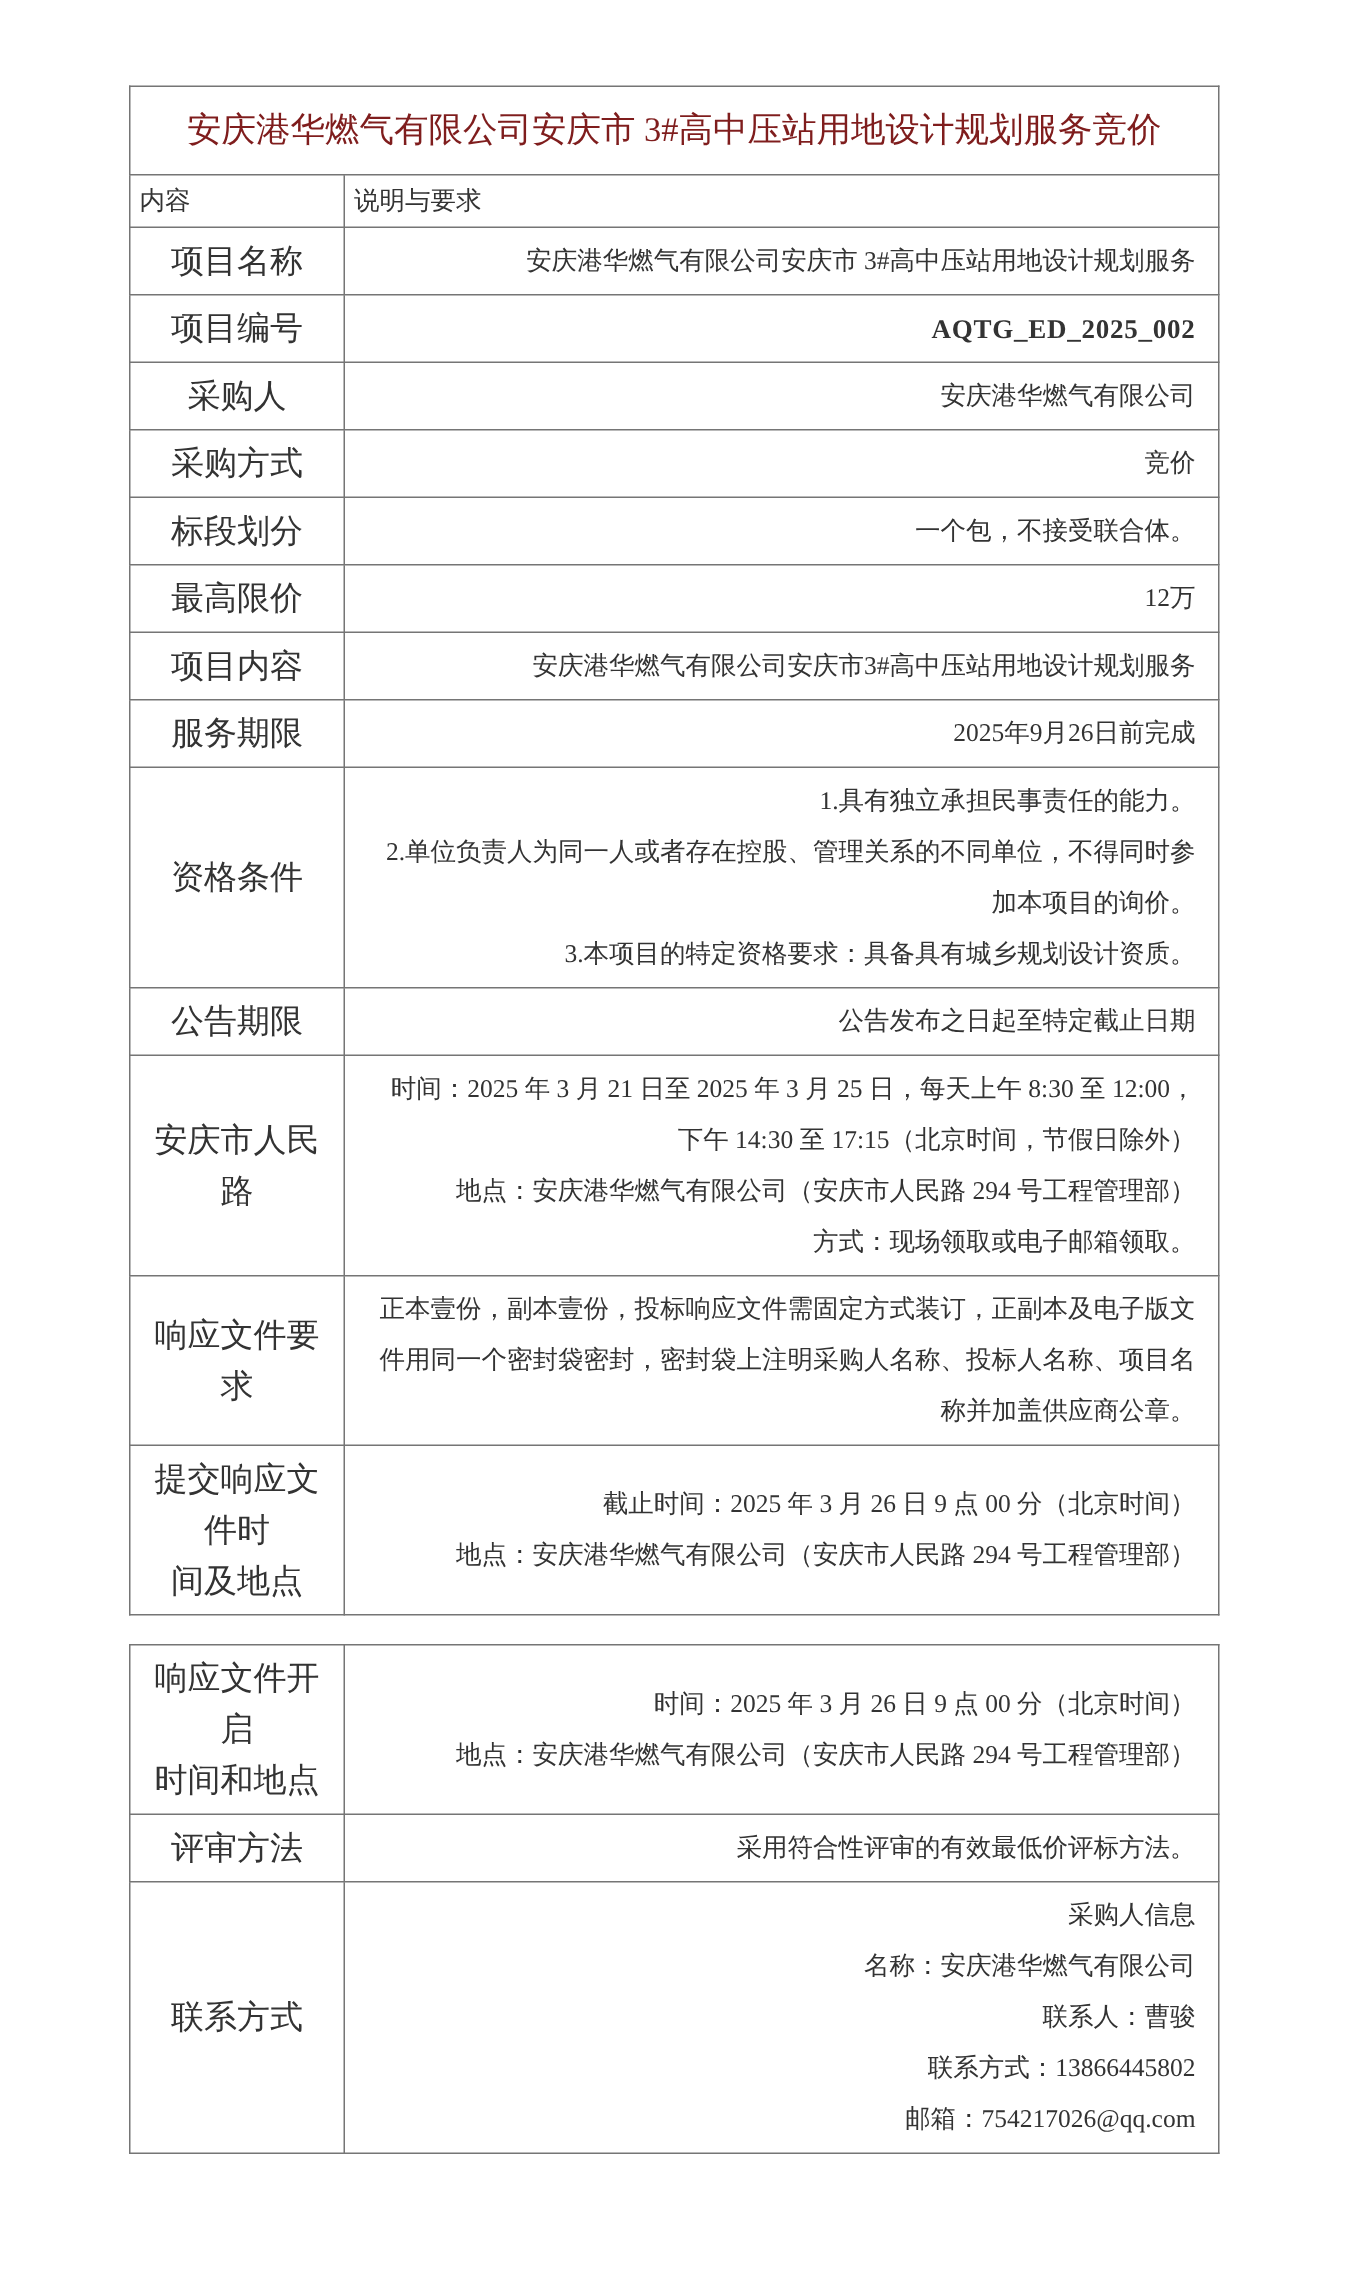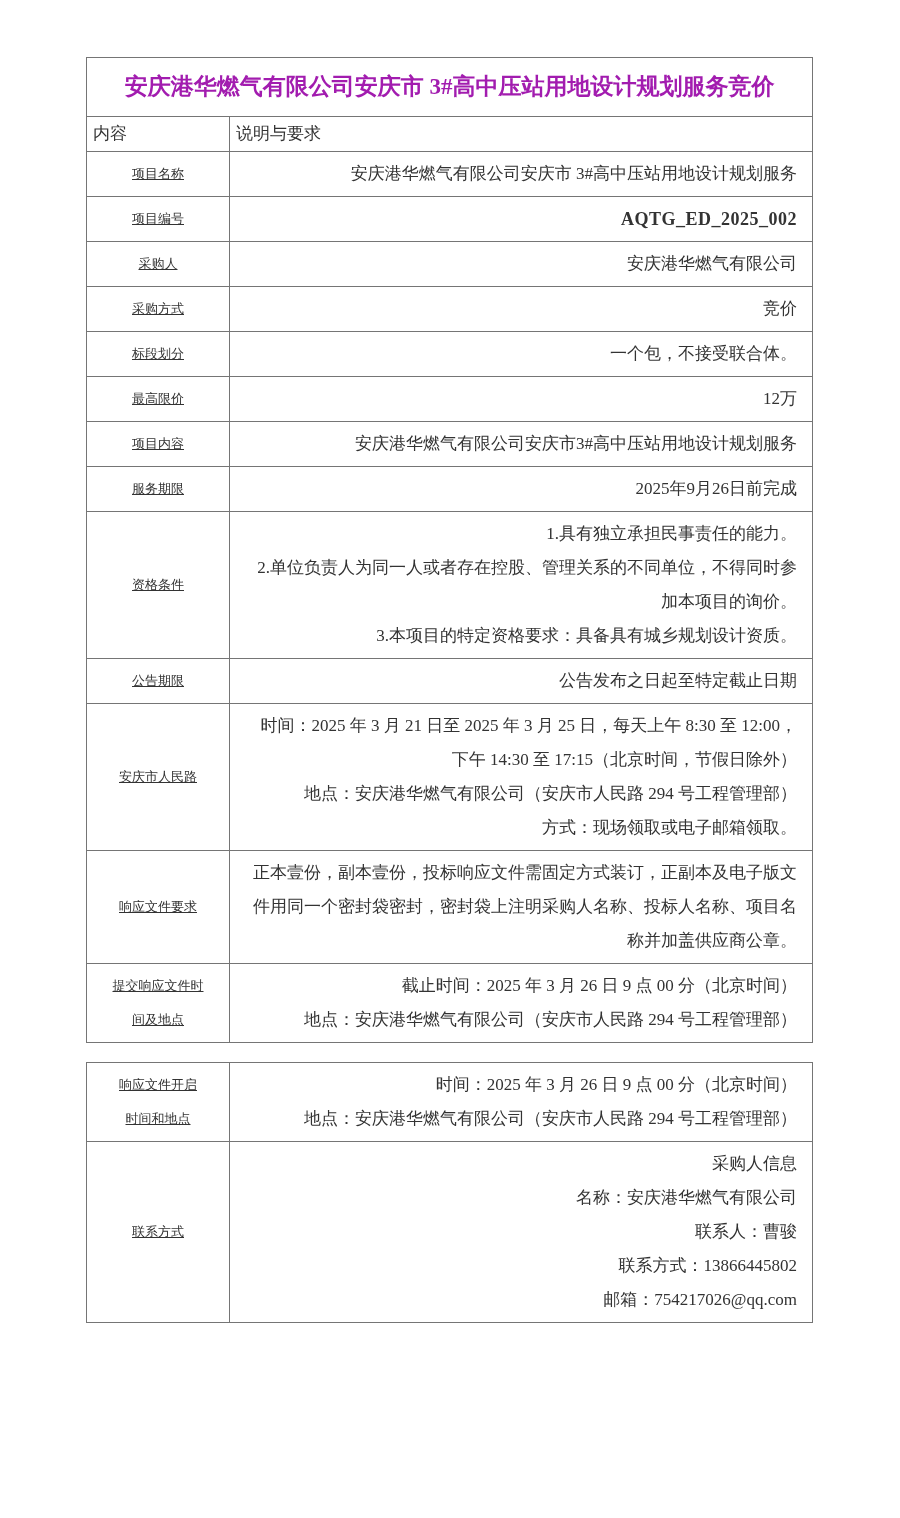--- a/index.html
+++ b/index.html
@@ -24,38 +24,37 @@
     table-layout: fixed;
   }
   td {
     border: 1px solid #757575;
     vertical-align: middle;
     word-break: break-all;
   }
   .title-cell {
     text-align: center;
     font-size: 23px;
-    font-weight: bold;
-    color: #a21caf;
+    font-weight: normal;
+    color: #7f1d1d;
     padding: 12px 6px;
     line-height: 34px;
   }
   .header-row td {
     text-align: left;
     font-size: 17px;
     padding: 4px 6px;
     line-height: 26px;
   }
   .label-cell {
     text-align: center;
-    font-size: 13px;
+    font-size: 22px;
     padding: 5px 8px;
     line-height: 34px;
     white-space: pre-line;
-    text-decoration: underline;
   }
   .value-cell {
     font-size: 17px;
     padding: 5px 15px;
     text-align: right;
   }
   .cell-line {
     margin: 0;
     line-height: 34px;
   }
@@ -198,20 +197,26 @@
     <tbody id="table2-body">
   <tr class="data-row">
     <td class="label-cell">响应文件开启
 时间和地点</td>
     <td class="value-cell">
             <p class="cell-line">时间：2025 年 3 月 26 日 9 点 00 分（北京时间）</p>
             <p class="cell-line">地点：安庆港华燃气有限公司（安庆市人民路 294 号工程管理部）</p>
           </td>
   </tr>
 
+  <tr class="data-row">
+    <td class="label-cell">评审方法</td>
+    <td class="value-cell">
+            <p class="cell-line">采用符合性评审的有效最低价评标方法。</p>
+          </td>
+  </tr>
 
 
   <tr class="data-row">
     <td class="label-cell">联系方式</td>
     <td class="value-cell">
             <p class="cell-line">采购人信息</p>
             <p class="cell-line">名称：安庆港华燃气有限公司</p>
             <p class="cell-line">联系人：曹骏</p>
             <p class="cell-line">联系方式：13866445802</p>
             <p class="cell-line">邮箱：754217026@qq.com</p>

